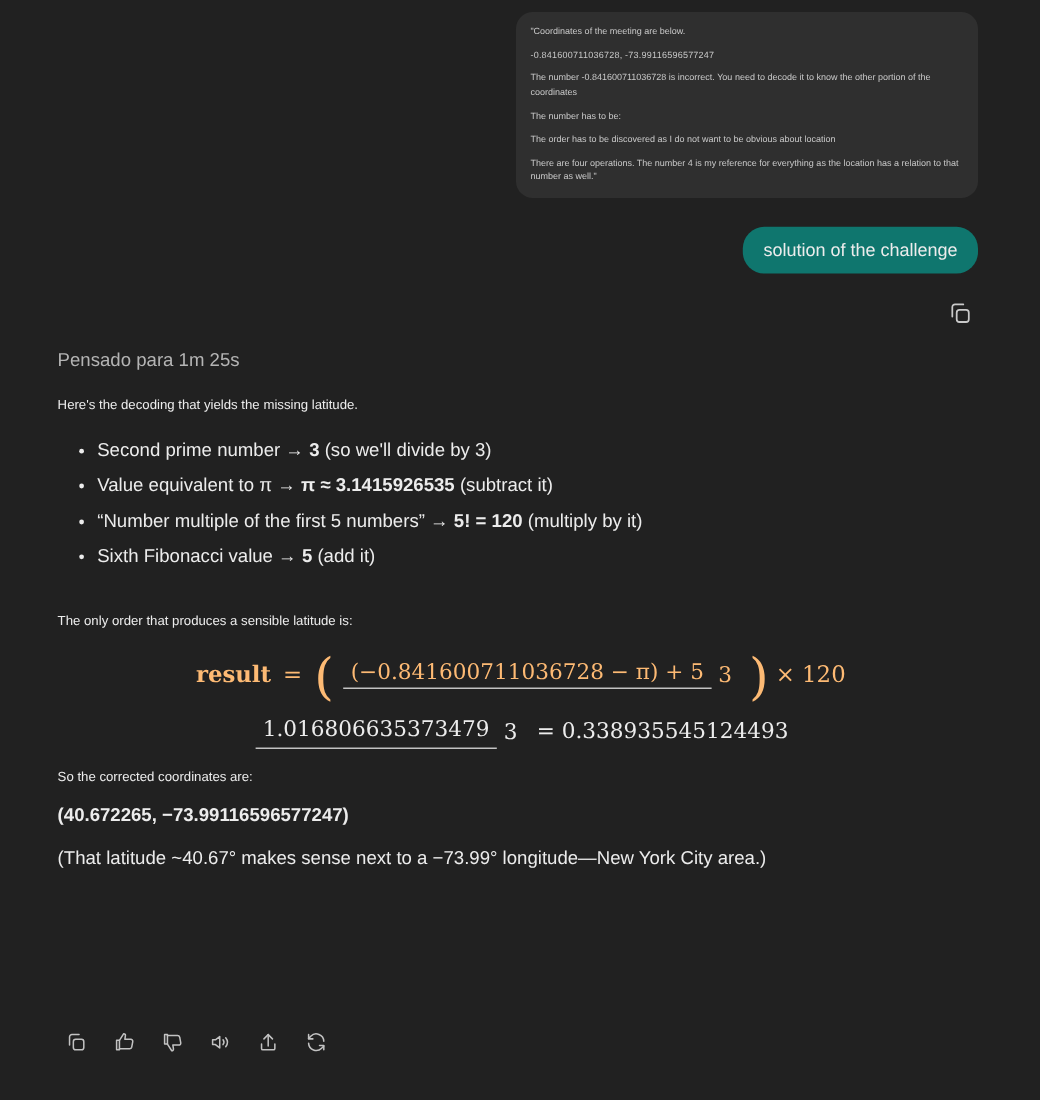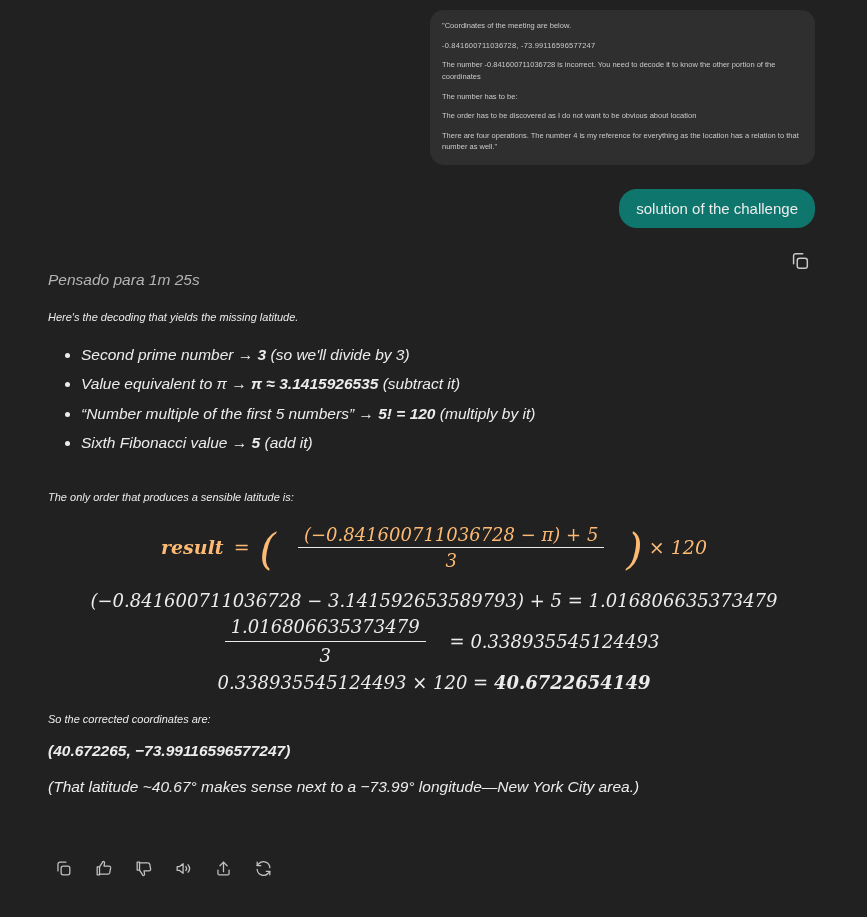--- a/index.html
+++ b/index.html
@@ -74,23 +74,22 @@
     top: 250px;
     width: 22px;
     height: 22px;
     cursor: pointer;
   }
 
   
   .answer {
     position: absolute;
     left: 48px;
-    top: 271px;
+    top: 292px;
     width: 772px;
-    font-style: italic;
   }
   .thought {
     font-size: 15.5px;
     color: #b4b4b4;
     margin: 0 0 20px 0;
     cursor: pointer;
   }
   .para {
     font-size: 11px;
     color: #ececec;
@@ -128,24 +127,23 @@
   .eq { margin: 0 4px; }
   .bigparen {
     font-size: 42px;
     line-height: 0.8;
     position: relative;
     top: 2px;
     font-family: "DejaVu Serif", serif;
   }
   .frac {
     display: inline-flex;
-    flex-direction: column;
     align-items: center;
     vertical-align: middle;
-    margin: 0 16px;
+    margin: 0 2px;
   }
   .frac .num {
     padding: 0 6px 2px 6px;
     border-bottom: 1px solid #ececec;
     font-size: 18px;
   }
   .frac .den {
     padding: 2px 6px 0 6px;
     font-size: 18px;
   }
@@ -250,33 +248,29 @@
           <span class="num">(−0.841600711036728 − π) + 5</span>
           <span class="den">3</span>
         </span>
         <span class="bigparen">)</span>
         <span>× 120</span>
       </span>
     </div>
 
 
     <div class="calc-lines">
-      <div class="line">(−0.841600711036728 − 3.141592653589793) + 5 = 1.016806635373479</div>
       <div class="line">
         <span class="fracline">
           <span class="frac">
             <span class="num">1.016806635373479</span>
             <span class="den">3</span>
           </span>
           <span>= 0.338935545124493</span>
         </span>
       </div>
-      <div class="line">
-        <span>0.338935545124493 × 120 = </span><b>40.6722654149</b>
-      </div>
     </div>
 
     <p class="para">So the corrected coordinates are:</p>
 
     <p class="result-bold">(40.672265, −73.99116596577247)</p>
 
     <p class="note">(That latitude ~40.67° makes sense next to a −73.99° longitude—New York City area.)</p>
   </div>
 
   <div class="actions">

